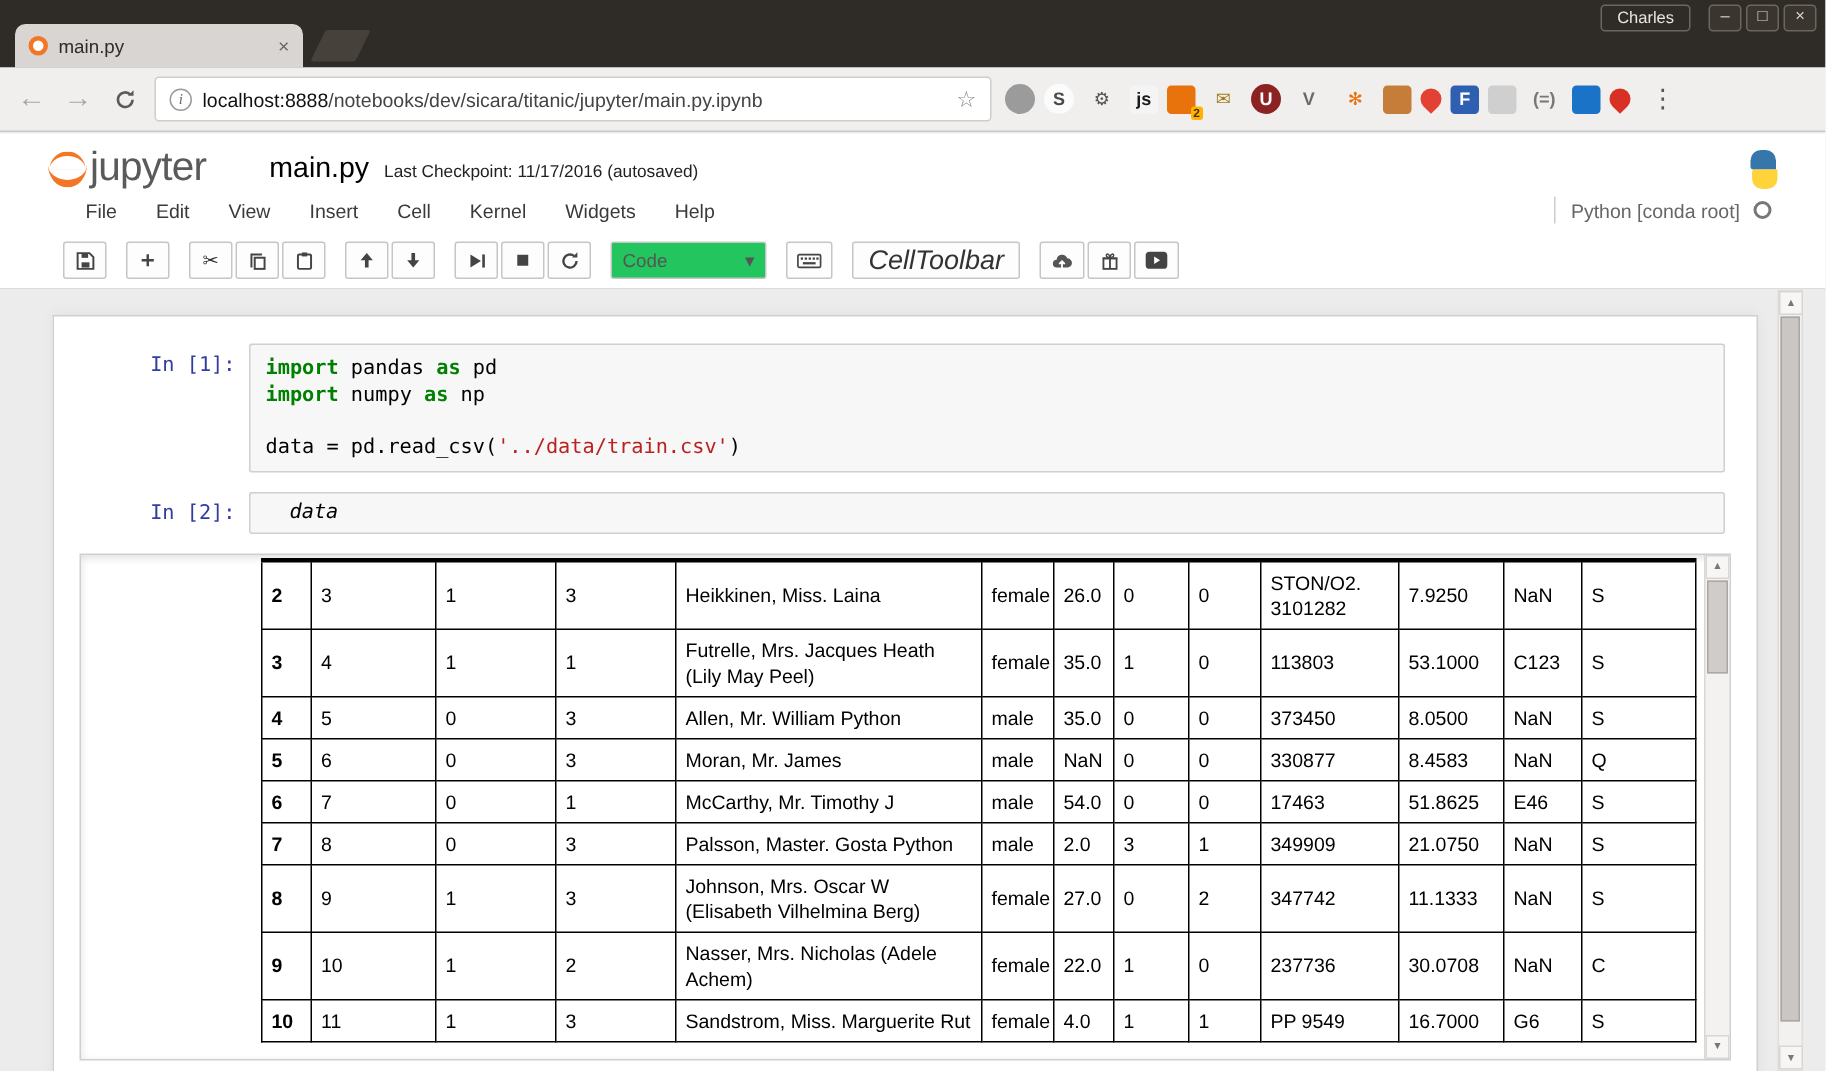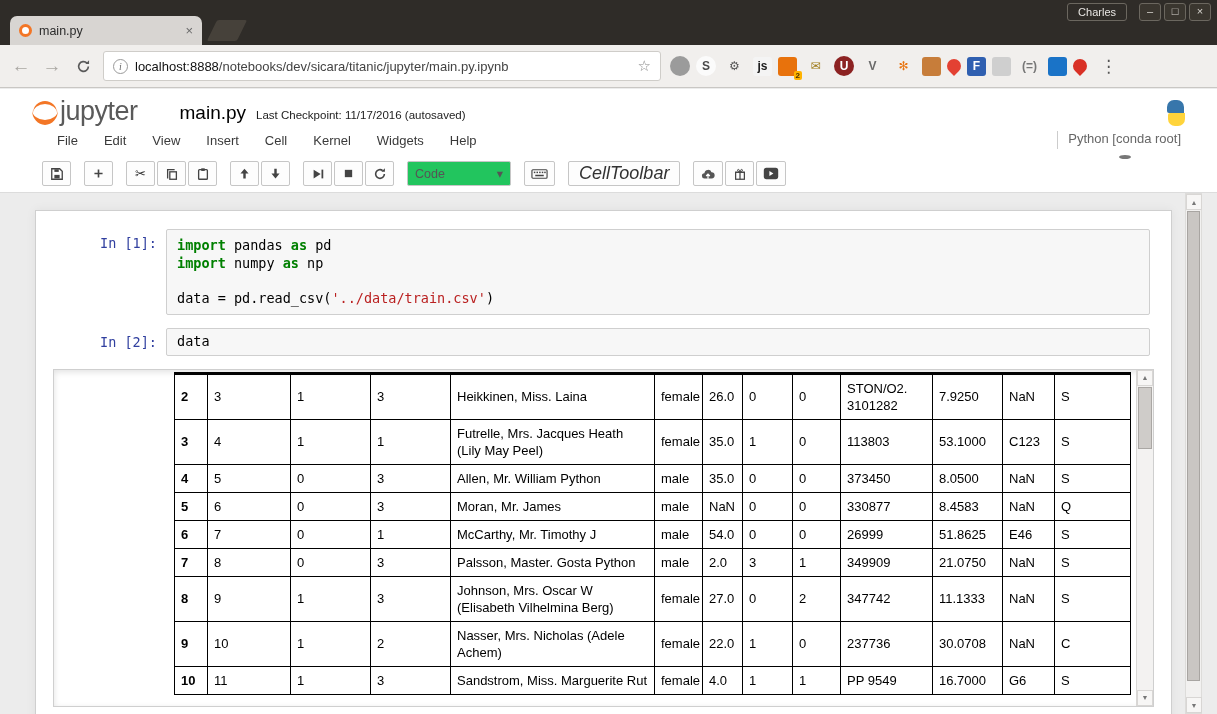--- a/index.html
+++ b/index.html
@@ -57,21 +57,21 @@
   .nb-title { font-size:19px; color:#000; }
   .nb-checkpoint { font-size:11.5px; color:#222; margin-left:10px; }
   .pylogo { position:relative; width:26px; height:26px; margin-left:auto; }
   .pylogo::before { content:""; position:absolute; top:0; left:4px; width:17px; height:13px; background:#3776ab; border-radius:7px 7px 0 2px; }
   .pylogo::after { content:""; position:absolute; bottom:0; right:4px; width:17px; height:13px; background:#ffd43b; border-radius:2px 0 7px 7px; }
 
   .jp-menubar { display:flex; align-items:center; height:30px; padding-left:44px; font-size:13px; color:#3a3a3a; }
   .menus { display:flex; }
   .menu-item { padding:0 13px; }
   .kernel-ind { margin-left:auto; margin-right:36px; display:flex; align-items:center; gap:9px;
-                color:#666; font-size:13px; border-left:1px solid #ccc; padding-left:10px; height:18px;flex-direction:column; }
+                color:#666; font-size:13px; border-left:1px solid #ccc; padding-left:10px; height:18px; }
   .kcircle { width:12px; height:12px; border:2px solid #777; border-radius:50%; }
 
   .jp-toolbar { display:flex; align-items:center; height:38px; padding-left:42px; border-bottom:1px solid #dcdcdc; }
   .tgroup { display:flex; margin-right:13px; }
   .tbtn { height:25px; min-width:29px; background:#fdfdfd; border:1px solid #c6c6c6; border-radius:2px;
           display:flex; align-items:center; justify-content:center; font-size:13px; color:#333; padding:0 6px;
           font-family:"Liberation Sans",sans-serif; }
   .tgroup .tbtn + .tbtn { margin-left:2px; }
   .tbtn.text { padding:0 10px; font-size:18px;font-style:italic; }
   .cell-type-select { height:25px; width:104px; background:#22c55e; border:1px solid #c6c6c6; border-radius:2px;
@@ -80,21 +80,21 @@
   .jp-content { position:absolute; top:104px; left:0; right:0; bottom:0; background:#ececec; overflow:hidden; }
   .panel { position:absolute; top:17px; left:35px; width:1137px; bottom:-10px; background:#fff;
            border:1px solid #cfcfcf; border-bottom:none; padding-top:18px; box-shadow:0 0 10px rgba(0,0,0,0.06); }
 
   .cellrow { display:flex; margin-bottom:13px; }
   .prompt { flex:0 0 130px; text-align:right; padding-right:9px; padding-top:6px;
             font-family:"DejaVu Sans Mono","Liberation Mono",monospace; font-size:13.5px; color:var(--prompt,#303f9f); }
   .codebox { flex:1; margin-right:21px; background:#f7f7f7; border:1px solid #cfcfcf; border-radius:2px;
              padding:7px 10px; font-family:"DejaVu Sans Mono","Liberation Mono",monospace; font-size:13.5px;
              line-height:17.5px; color:#000; }
-  .cellrow.small .codebox { padding:4px 10px; }
+  .cellrow.small .codebox { padding:4px 26px;font-style:italic; }
   .cl { white-space:pre; }
   .kw { color:var(--kw,#008000); font-weight:bold; }
   .st { color:var(--str,#ba2121); }
   .cm { color:var(--cm,#408080); font-style:italic; }
   .tx { color:#000; }
 
   .outbox { position:relative; margin:3px 17px 0 17px; border:1px solid #cfcfcf; height:338px;
             overflow:hidden; background:#fff; box-shadow:inset 0 2px 6px rgba(0,0,0,0.12); }
   .tablewrap { position:absolute; left:120px; top:2px; right:18px; bottom:0; overflow:hidden; }
   table.df { border-collapse:collapse; table-layout:fixed; width:956px; font-size:13px; color:#000;
@@ -413,21 +413,21 @@
                 <tr>
                   <th>6</th>
                   <td>7</td>
                   <td>0</td>
                   <td>1</td>
                   <td>McCarthy, Mr. Timothy J</td>
                   <td>male</td>
                   <td>54.0</td>
                   <td>0</td>
                   <td>0</td>
-                  <td>26999</td>
+                  <td>17463</td>
                   <td>51.8625</td>
                   <td>E46</td>
                   <td>S</td>
                 </tr>
                 <tr>
                   <th>7</th>
                   <td>8</td>
                   <td>0</td>
                   <td>3</td>
                   <td>Palsson, Master. Gosta Python</td>

